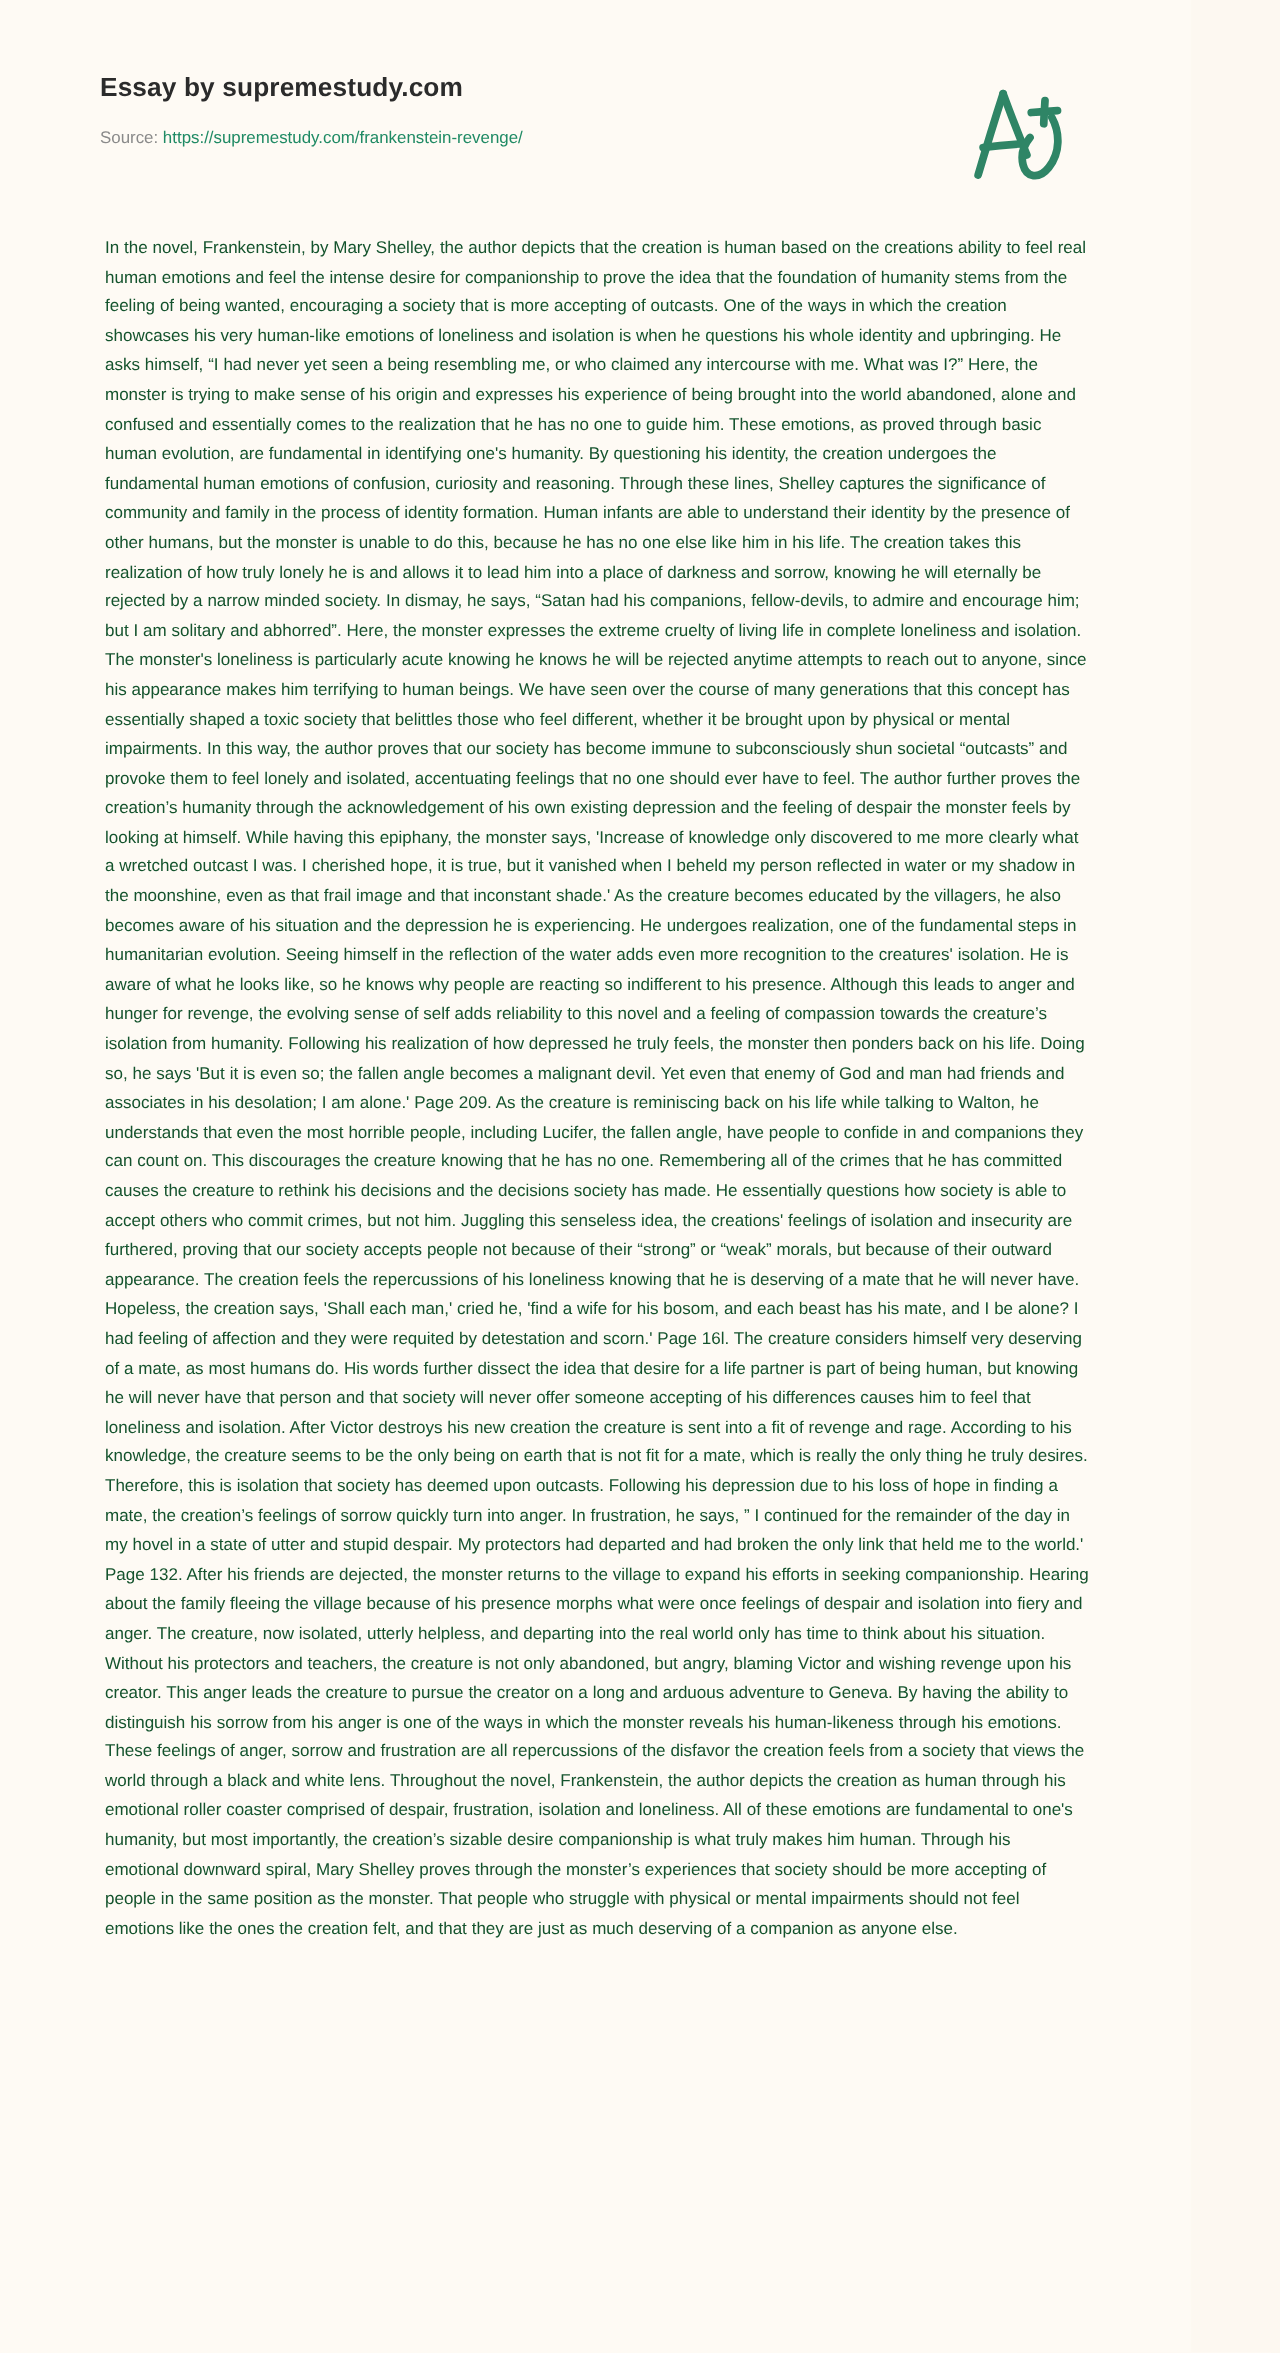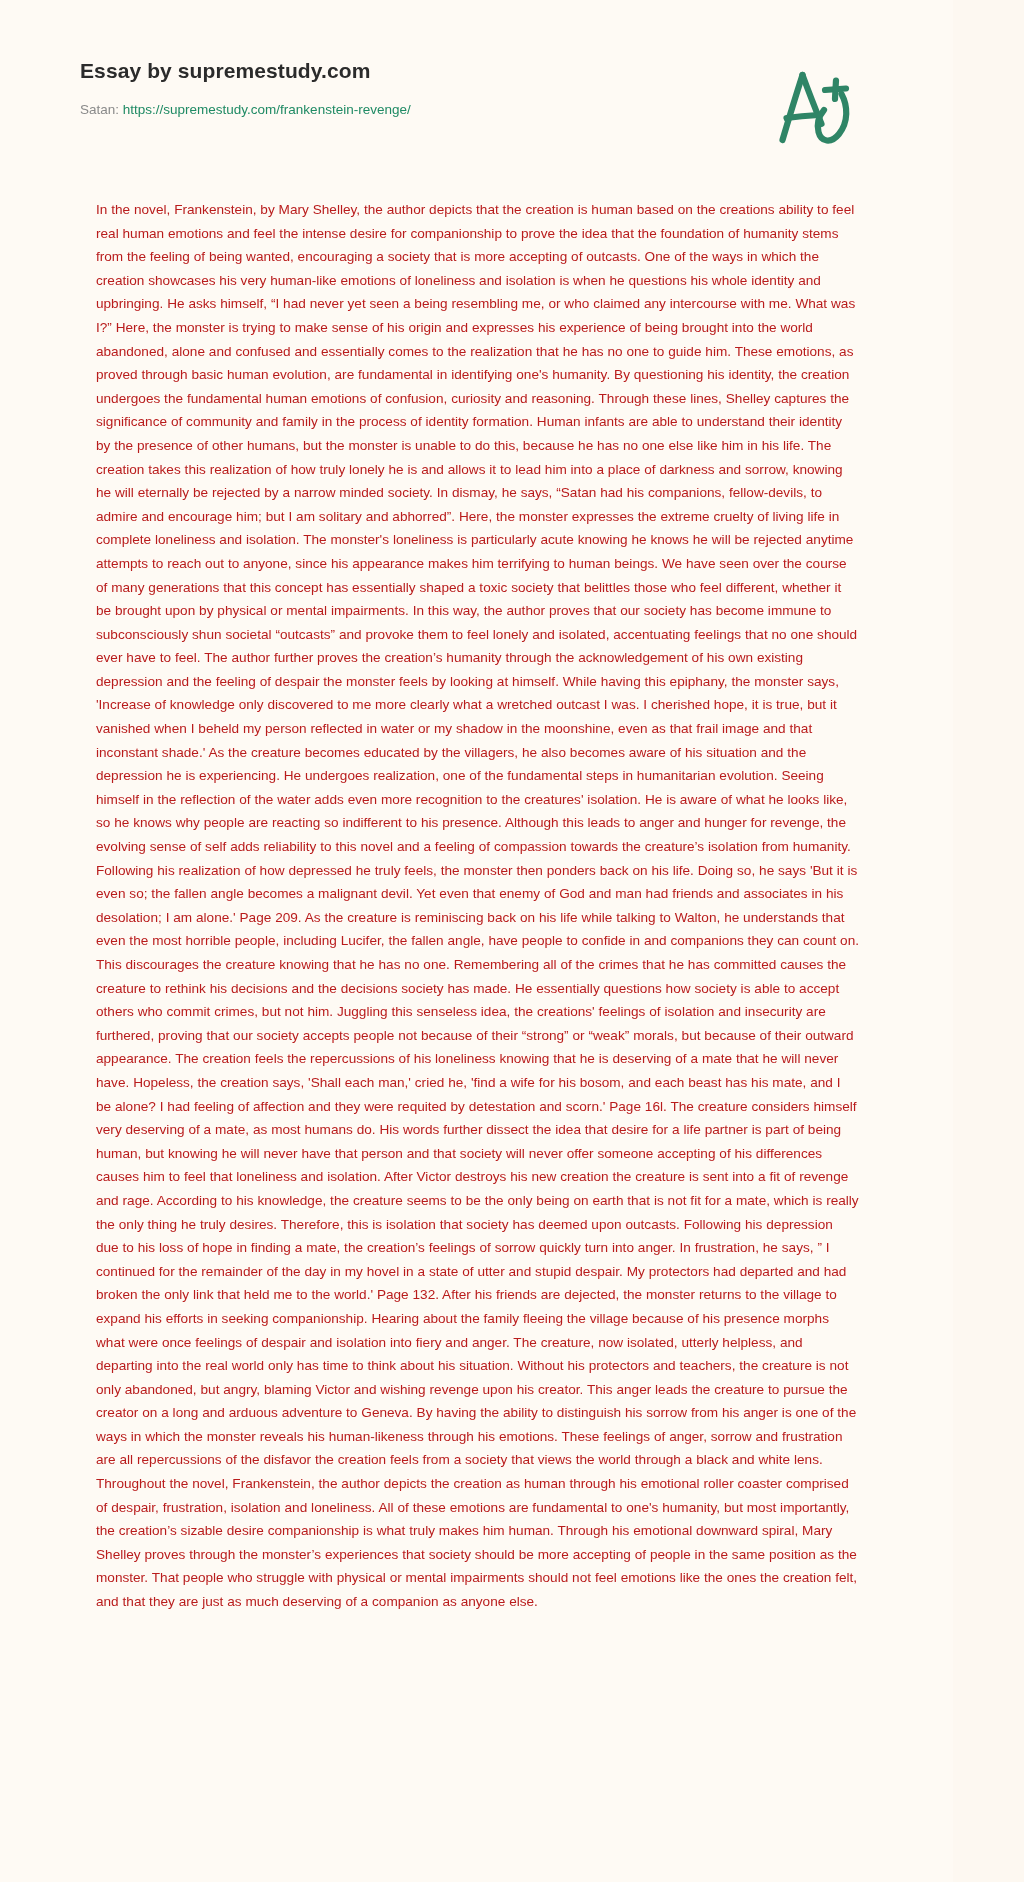--- a/index.html
+++ b/index.html
@@ -73,43 +73,43 @@
   .article-title {
     font-size: 26px;
     font-weight: bold;
     color: #1c1c1c;
     margin: 0;
     padding-top: 84px;
     letter-spacing: 0.15px;
     line-height: 1.25;
   }
   .article-body {
-    margin: 16px;
+    margin: 4px;
     padding-top: 34px;
     padding-bottom: 40px;
     font-size: 13.6px;
     line-height: 23.6px;
-    color: #b91c1c;
+    color: #14532d;
     text-align: left;
     word-spacing: 0.1px;
   }
   .article-body p {
     margin: 0 0 0 0;
   }
 </style>
 </head>
 <body>
 
 <div class="page">
 
   <header class="site-header">
     <div class="header-left">
       <div class="byline">Essay by supremestudy.com</div>
       <div class="source-line">
-        <span class="source-label">Satan:</span>
+        <span class="source-label">Source:</span>
         <a class="source-url" href="#">https://supremestudy.com/frankenstein-revenge/</a>
       </div>
     </div>
 
     <svg class="brand-logo" viewBox="0 0 88 86" aria-hidden="true">
       <g fill="none" stroke="#2f8566" stroke-width="6.2" stroke-linecap="round" stroke-linejoin="round">
 
         <path d="M33.5 13 C 28 30, 20 56, 13.5 78"></path>
 
         <path d="M33.5 13 C 39 28, 46 46, 52.5 62"></path>

